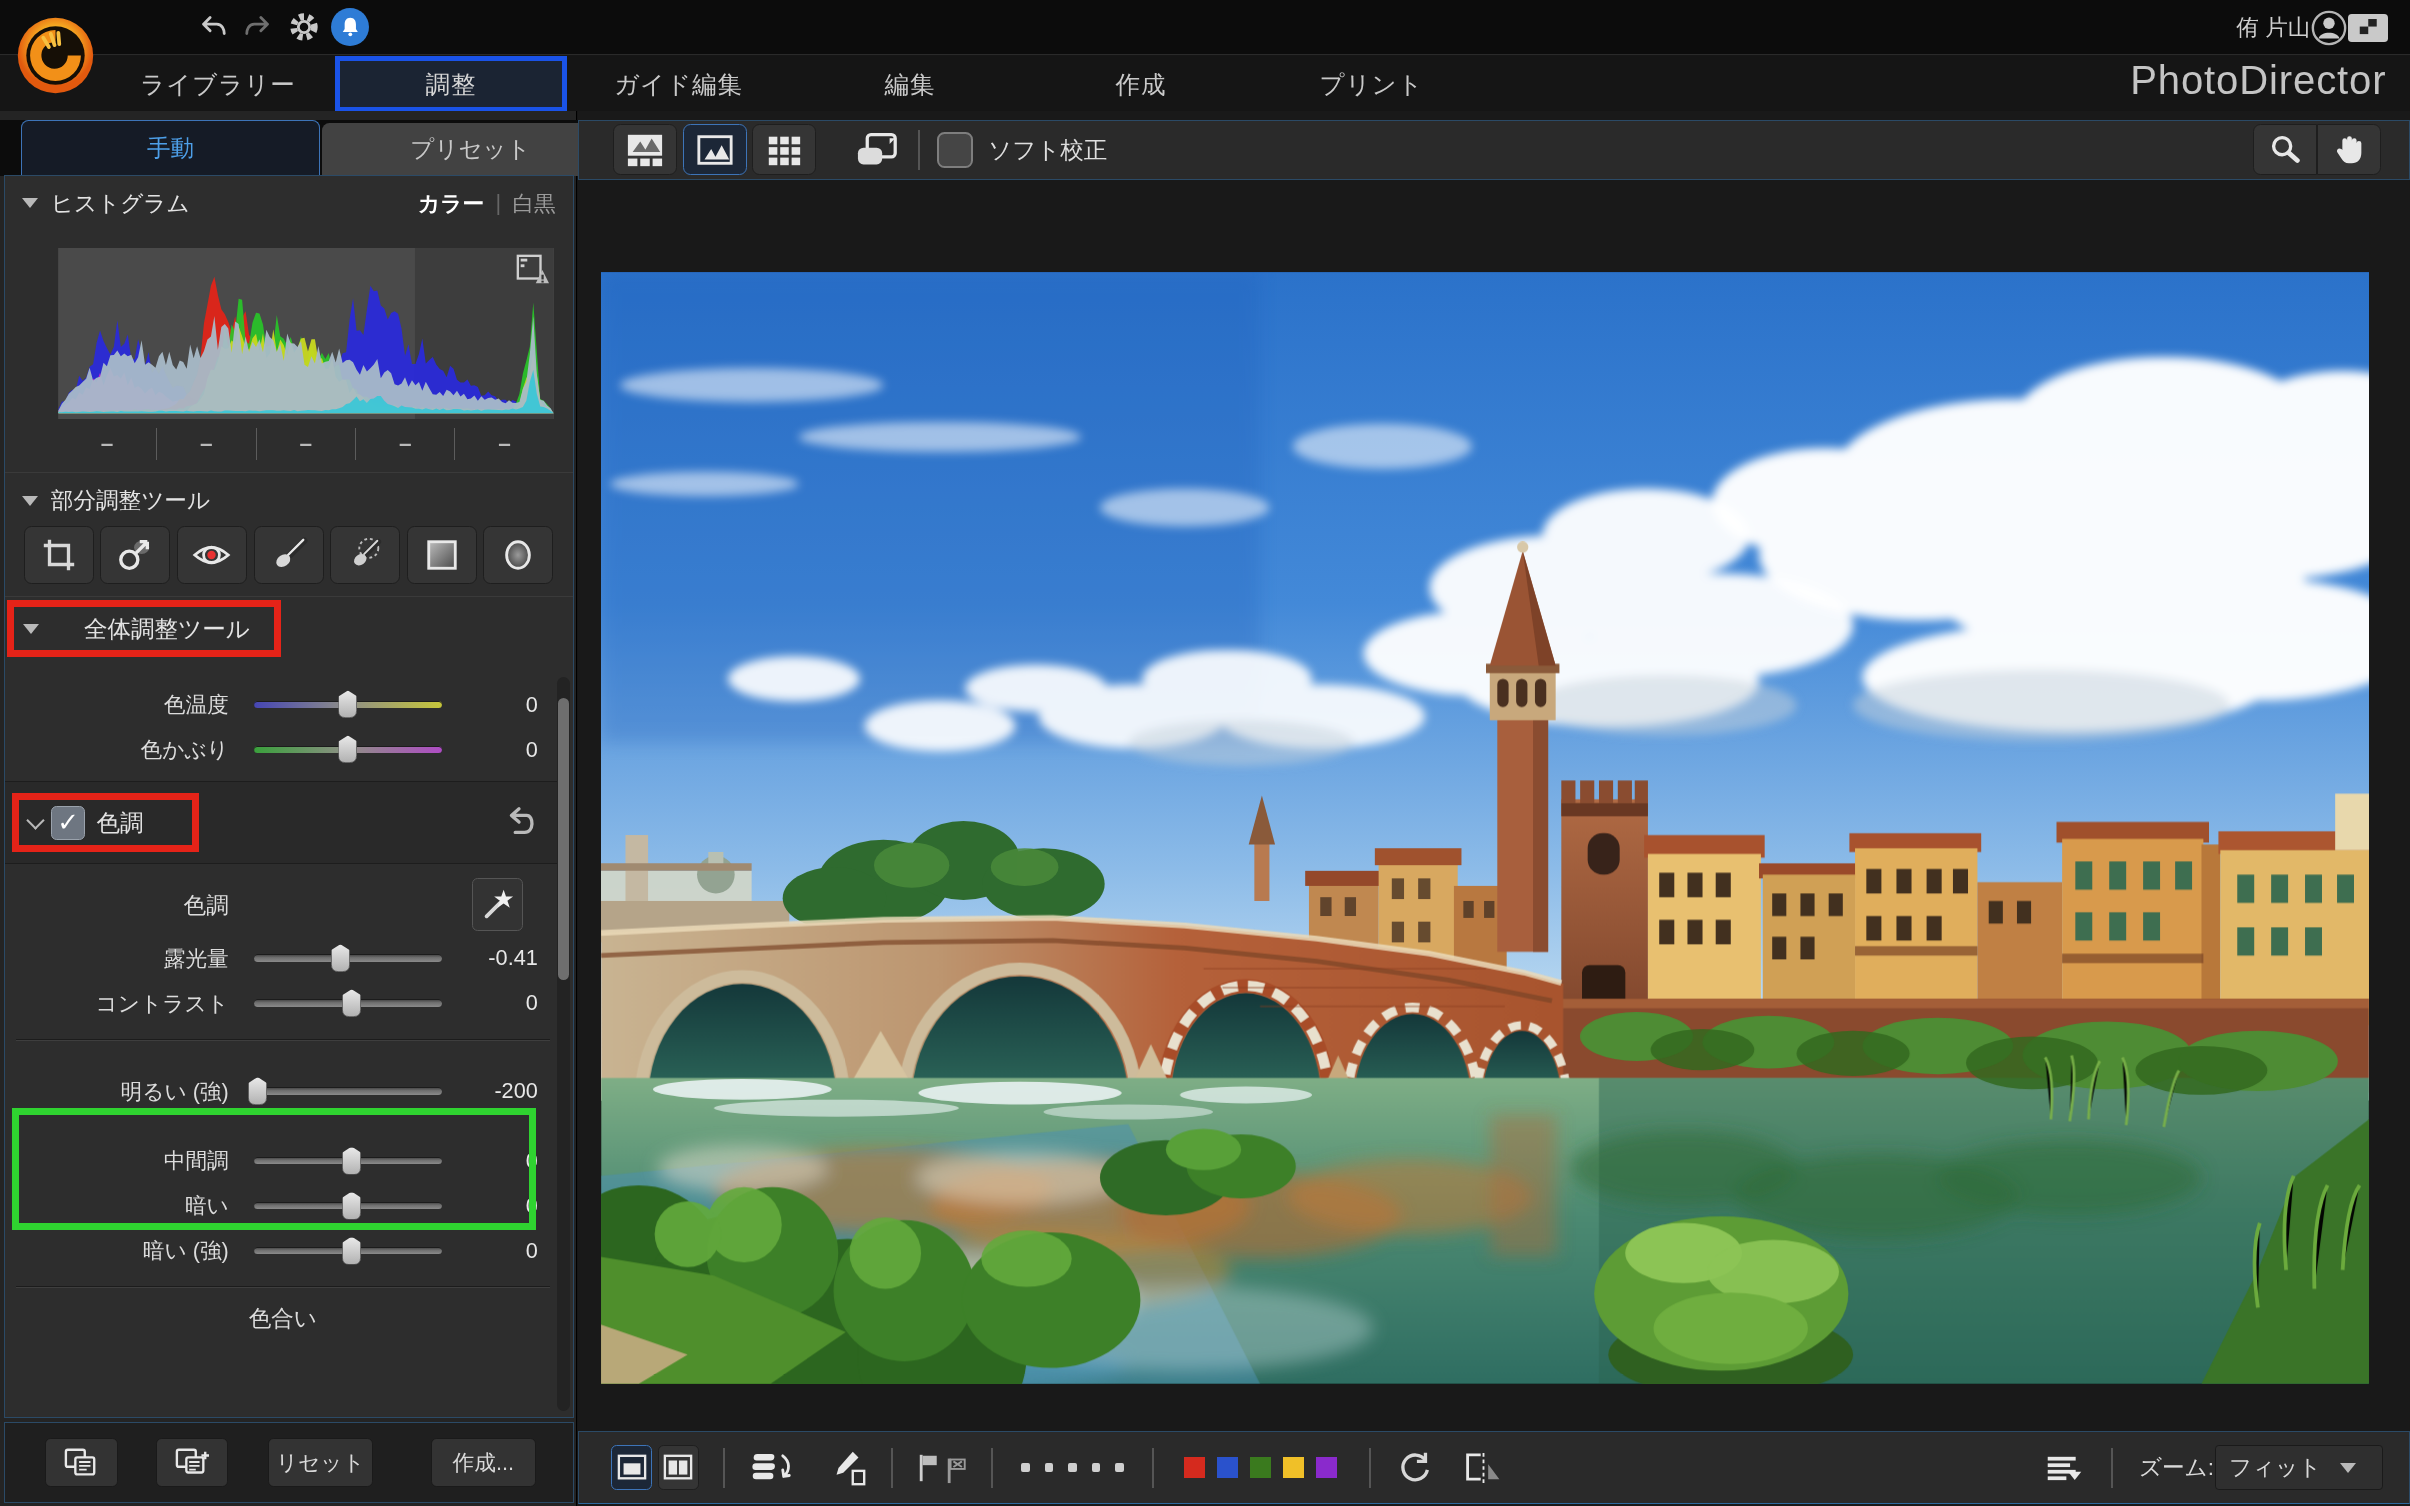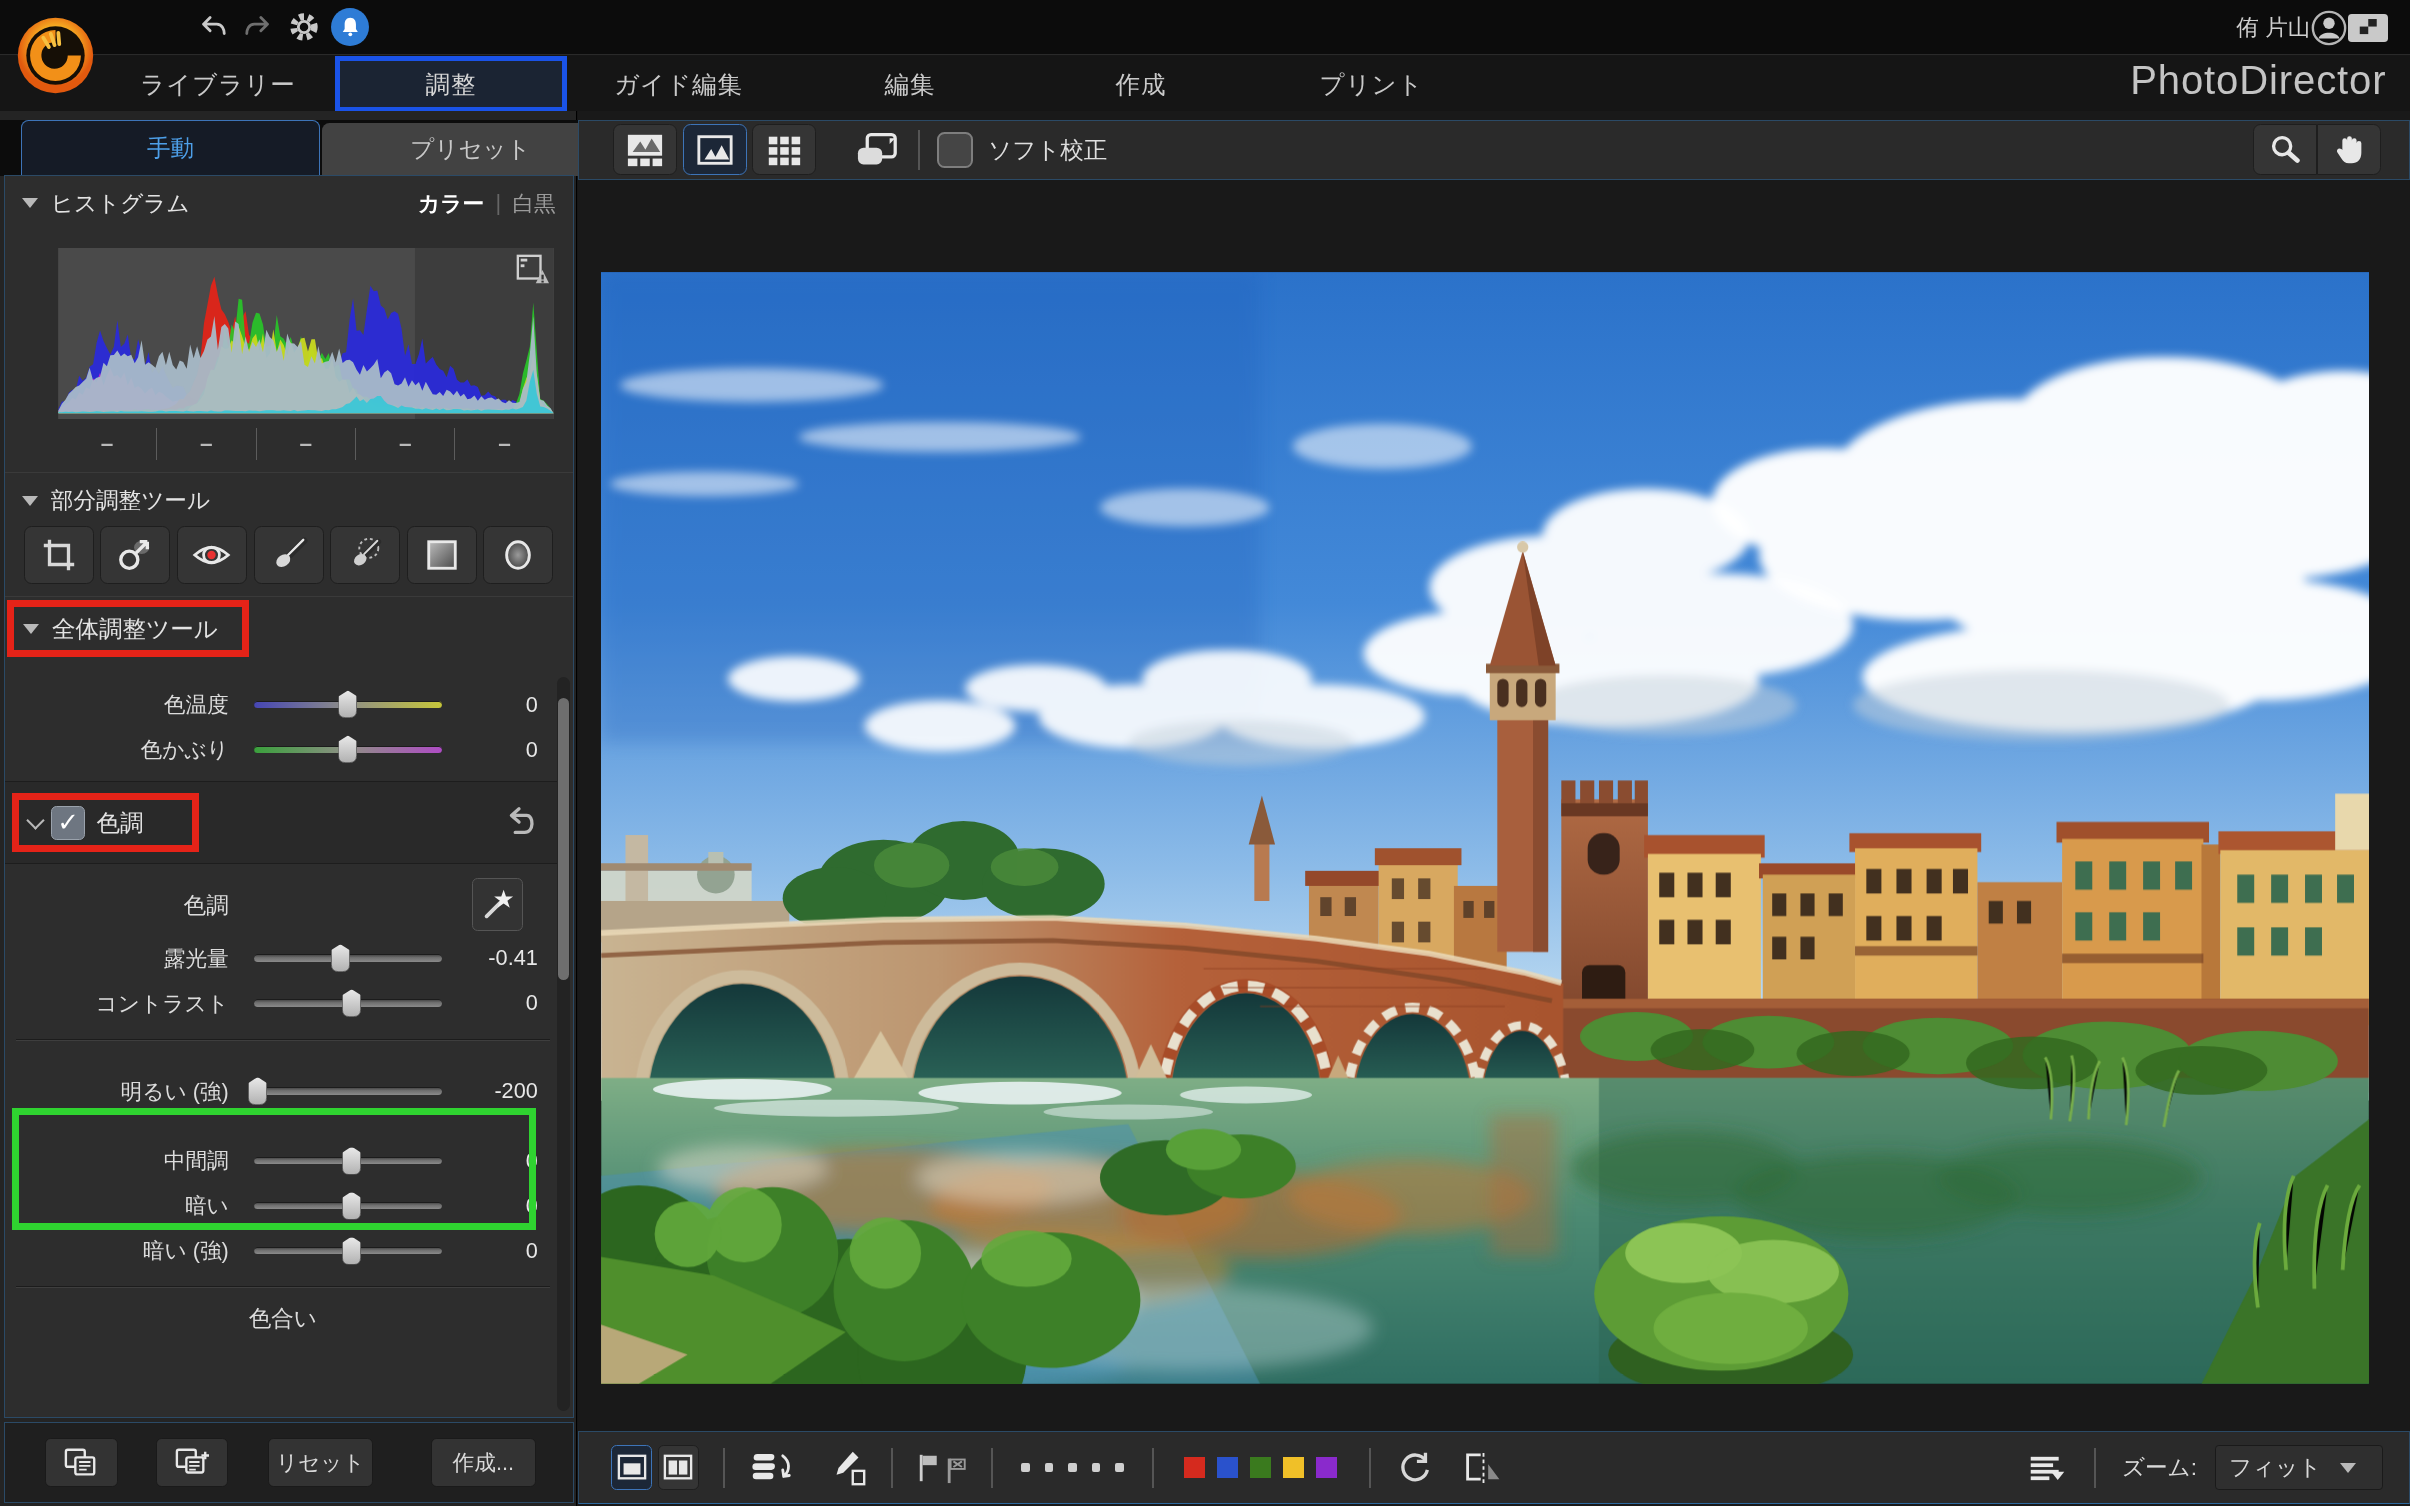--- a/index.html
+++ b/index.html
@@ -44,21 +44,21 @@
   .hist-warn { position:absolute; right:4.7px; top:4.7px; width:34px; height:34px; }
   .dash-row { position:absolute; left:53px; top:252px; width:496px; height:32px; display:flex; }
   .dash-cell { flex:1; display:flex; align-items:center; justify-content:center; color:#b9b9b9; font-size:22.6px; font-weight:bold; }
   .dash-cell:not(:last-child){ border-right:0.9px solid #5c5c5c; }
   .divider { position:absolute; left:0; width:570px; height:0.9px; background:#1a1a1a; border-bottom:0.9px solid #3a3a3a; }
 
   .tools-row { position:absolute; left:19px; top:350px; display:flex; gap:6.6px; }
   .tool-btn { width:70px; height:58px; background:#353535; border:0.9px solid #1e1e1e; border-radius:7.5px;
     display:flex; align-items:center; justify-content:center; cursor:pointer; }
 
-  .red-box { display:inline-flex; align-items:center; border:7.5px solid #e52318; padding:5.6px 24.5px 5.6px 9.4px; }
+  .red-box { display:inline-flex; align-items:center; border:7.5px solid #e52318; padding:5.6px 24.5px 5.6px 9.4px;gap:32px; }
   .global-header { position:absolute; left:1.9px; top:424px; }
 
   .scroll-area { position:absolute; left:0; top:493px; width:556px; height:749px; overflow:hidden; }
   .srow { position:relative; height:45px; }
   .slabel { position:absolute; left:0; top:0; width:237px; height:100%; display:flex; align-items:center; justify-content:flex-end;
     padding-right:13px; color:#dcdcdc; font-size:21.7px; white-space:nowrap; }
   .track { position:absolute; left:249px; top:50%; margin-top:-3.8px; width:188px; height:7.5px; border-radius:3.8px;
     background:linear-gradient(180deg,#3a3a3a,#6f6f6f 45%,#8a8a8a); box-shadow:0 0.9px 0 #1c1c1c inset; cursor:pointer; }
   .track.temp { background:linear-gradient(90deg,#4646b4,#8f8f86 50%,#c6c63a); }
   .track.tint { background:linear-gradient(90deg,#3aa03c,#8f8f86 50%,#ae4cc4); }
@@ -121,21 +121,21 @@
     border:0.9px solid #2b4a66; border-bottom:1.9px solid #2d6aa0; display:flex; align-items:center; }
   .bview-btn { width:41px; height:45px; background:#353535; border:0.9px solid #1e1e1e; border-radius:5.6px;
     display:flex; align-items:center; justify-content:center; cursor:pointer; }
   .bview-btn.active { background:#1c2737; border:1.9px solid #3d74b8; }
   .bicon { display:flex; align-items:center; justify-content:center; cursor:pointer; }
   .dots { display:flex; gap:15px; margin:0 5.6px; }
   .dot { width:8.5px; height:8.5px; background:#cfcfcf; border-radius:1.9px; cursor:pointer; }
   .swatches { display:flex; gap:12.2px; margin:0 7.5px; }
   .swatch { width:21px; height:21px; cursor:pointer; }
   .zoom-label { color:#d9d9d9; font-size:22.6px; }
-  .zoom-select { width:168px; height:45px; background:#2f2f2f; border:0.9px solid #1a1a1a; border-radius:3.8px; margin-left:18px; margin-right:26px;
+  .zoom-select { width:168px; height:45px; background:#2f2f2f; border:0.9px solid #1a1a1a; border-radius:3.8px; margin-left:1px; margin-right:26px;
     display:flex; align-items:center; padding:0 13px; color:#d9d9d9; font-size:22.6px; cursor:pointer; }
   .zoom-select .tri-down { margin-left:auto; border-top-color:#b9b9b9; }
 
   svg { display:block; }
 </style>
 </head>
 <body>
 
 <div class="app">
 

